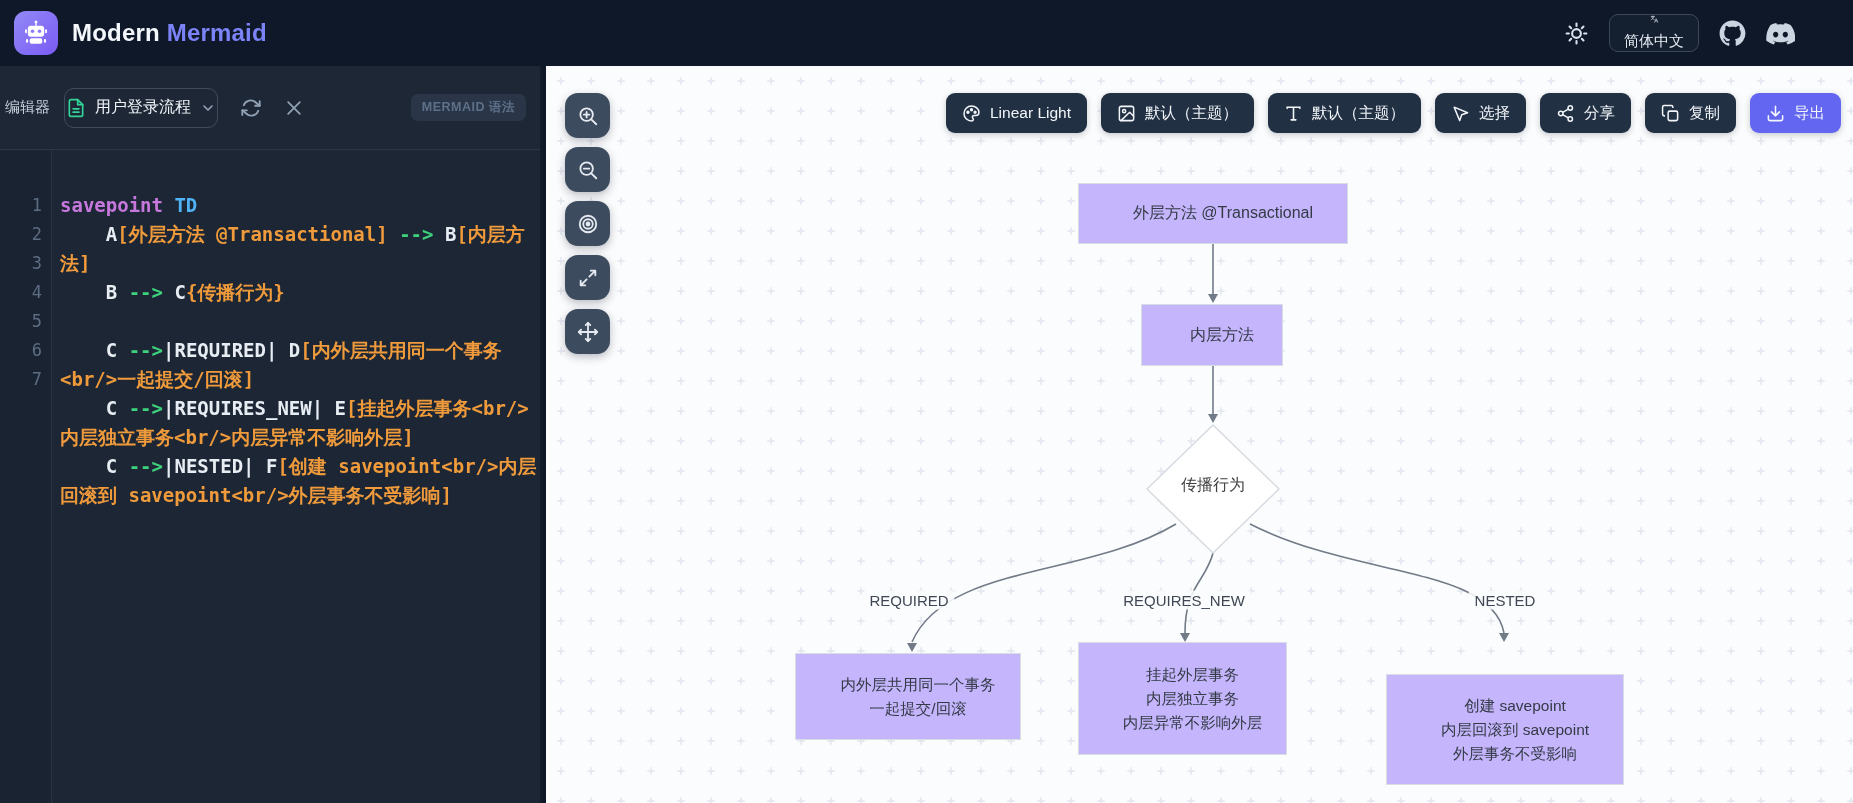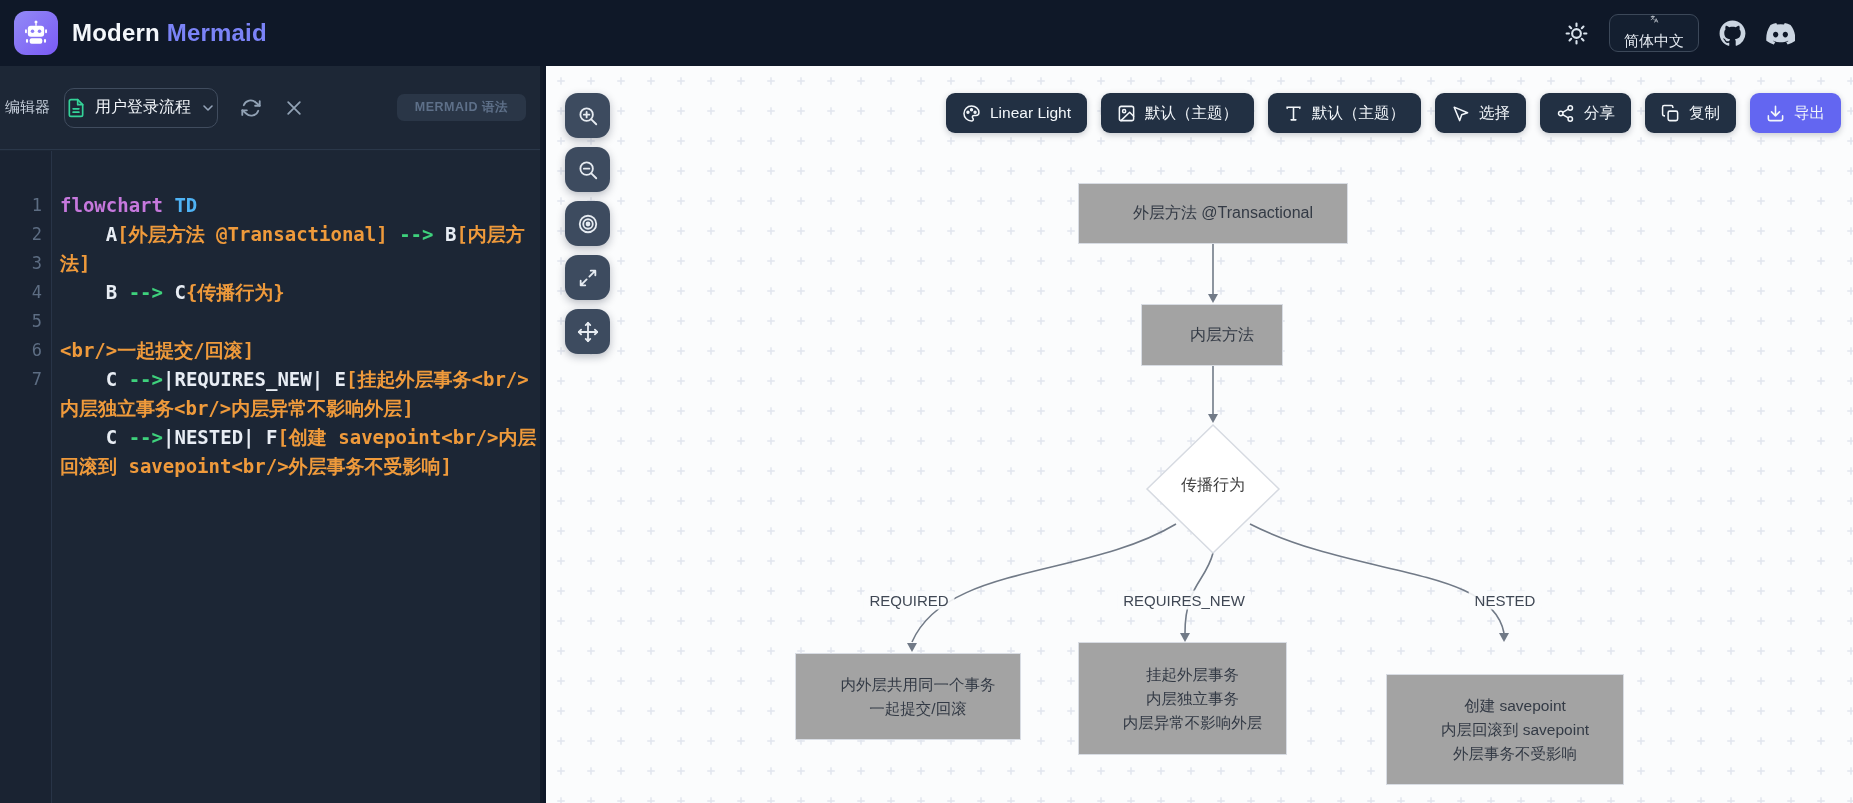--- a/index.html
+++ b/index.html
@@ -16,21 +16,21 @@
   .hdr-right { position:absolute; right:58px; top:0; height:66px; display:flex; align-items:center; gap:20px; }
   .icon-btn { background:none; border:none; cursor:pointer; display:flex; align-items:center; justify-content:center; padding:0; }
   .lang-btn { display:flex; align-items:center; gap:9px; height:38px; padding:0 14px; background:#141f30; border:1px solid #3c4859; border-radius:9px; color:#e6ebf2; font-size:15px; cursor:pointer; font-family:inherit;flex-direction:column; }
 
   
   .sidebar { position:absolute; left:0; top:66px; width:543px; bottom:0; background:#1d2736; border-right:3px solid #121b29; z-index:20; }
   .side-toolbar { position:relative; height:84px; display:flex; align-items:center; padding:0 14px; border-bottom:1px solid #2a3749; overflow:hidden; }
   .panel-label { color:#c6cfdb; font-size:15px; margin-left:-9px; white-space:nowrap; }
   .file-btn { margin-left:14px; display:flex; align-items:center; gap:9px; height:40px; padding:0 1px; background:transparent; border:1px solid #404c5e; border-radius:10px; color:#f1f5f9; font-size:16px; cursor:pointer; font-family:inherit; white-space:nowrap; }
   .tool-ico { margin-left:22px; color:#92a2b5; }
-  .syntax-badge { margin-left:auto; background:#2a3647; color:#5e7089; font-size:12.5px; font-weight:bold; letter-spacing:.5px; padding:5px 18px; border-radius:7px; white-space:nowrap; }
+  .syntax-badge { margin-left:auto; background:#2a3647; color:#5e7089; font-size:12.5px; font-weight:bold; letter-spacing:.5px; padding:5px 11px; border-radius:7px; white-space:nowrap; }
 
   .editor { position:absolute; left:0; top:85px; right:0; bottom:0; background:#1c2635; }
   .gutter { position:absolute; left:0; top:0; bottom:0; width:52px; background:#1a2332; border-right:1px solid #283447; padding-top:40px; }
   .gut-num { height:29px; line-height:29px; text-align:right; padding-right:9px; color:#5d6d83; font-family:"DejaVu Sans Mono", monospace; font-size:17px; }
   .code { position:absolute; left:52px; top:0; right:0; bottom:0; padding:40px 6px 0 8px; }
   .code-row { height:29px; line-height:29px; white-space:pre; font-family:"DejaVu Sans Mono", monospace; font-size:19px; font-weight:bold; }
   .tk-kw  { color:#c678dd; }
   .tk-dir { color:#4fb3f5; }
   .tk-id  { color:#e8edf4; }
   .tk-pl  { color:#e8edf4; }
@@ -43,21 +43,21 @@
 
   .zoom-tools { position:absolute; left:19px; top:27px; display:flex; flex-direction:column; gap:9px; z-index:5; }
   .ztool { width:45px; height:45px; border-radius:13px; background:#3d4b5f; border:none; cursor:pointer; display:flex; align-items:center; justify-content:center; color:#e6ebf1; box-shadow:0 3px 8px rgba(15,23,42,.28); }
 
   .canvas-toolbar { position:absolute; top:27px; right:12px; display:flex; gap:14px; z-index:5; }
   .cbtn { display:flex; align-items:center; gap:9px; height:40px; padding:0 16px; background:#223043; border:none; border-radius:9px; color:#f2f6fa; font-size:15.5px; cursor:pointer; font-family:inherit; box-shadow:0 2px 6px rgba(15,23,42,.22); white-space:nowrap; }
   .cbtn.primary { background:#6366f1;justify-content:flex-end; }
 
   
   .edges-svg { position:absolute; inset:0; z-index:1; }
-  .node { position:absolute; background:#a3a3a3; border:1px solid #d8dce3; color:#333a45; display:flex; flex-direction:column; align-items:center; justify-content:center; font-size:16px; z-index:3; text-align:center;padding-left:20px; }
+  .node { position:absolute; background:#c4b5fd; border:1px solid #d8dce3; color:#333a45; display:flex; flex-direction:column; align-items:center; justify-content:center; font-size:16px; z-index:3; text-align:center;padding-left:20px; }
   .node .nline { line-height:24px; font-size:15.5px; }
   .diamond-label { position:absolute; left:607px; top:409px; width:120px; text-align:center; font-size:16px; color:#404040; z-index:3; }
   .edge-label { position:absolute; transform:translate(-50%,-50%); background:rgba(251,252,253,.88); color:#3f4754; font-size:15px; padding:1px 6px; border-radius:3px; z-index:2; white-space:nowrap; }
   .watermark { position:absolute; right:22px; bottom:16px; font-size:26px; font-weight:bold; color:#f2f3f5; -webkit-text-stroke:1.1px #9aa1ac; letter-spacing:1px; z-index:4; }
 </style>
 </head>
 <body>
 
 <div id="app">
 
@@ -143,25 +143,26 @@
           <div class="gut-num">4</div>
           <div class="gut-num">5</div>
           <div class="gut-num">6</div>
           <div class="gut-num">7</div>
           <div class="gut-num"></div>
           <div class="gut-num"></div>
           <div class="gut-num"></div>
           <div class="gut-num"></div>
         </div>
       <div class="code">
-          <div class="code-row"><span class="tk-kw">flowchart</span><span class="tk-pl"> </span><span class="tk-dir">TD</span></div>
+          <div class="code-row"><span class="tk-kw">savepoint</span><span class="tk-pl"> </span><span class="tk-dir">TD</span></div>
           <div class="code-row"><span class="tk-pl">    </span><span class="tk-id">A</span><span class="tk-str">[外层方法 @Transactional]</span><span class="tk-pl"> </span><span class="tk-arr">--&gt;</span><span class="tk-pl"> </span><span class="tk-id">B</span><span class="tk-str">[内层方</span></div>
           <div class="code-row"><span class="tk-str">法]</span></div>
           <div class="code-row"><span class="tk-pl">    </span><span class="tk-id">B</span><span class="tk-pl"> </span><span class="tk-arr">--&gt;</span><span class="tk-pl"> </span><span class="tk-id">C</span><span class="tk-str">{传播行为}</span></div>
           <div class="code-row"></div>
+          <div class="code-row"><span class="tk-pl">    </span><span class="tk-id">C</span><span class="tk-pl"> </span><span class="tk-arr">--&gt;</span><span class="tk-id">|REQUIRED|</span><span class="tk-pl"> </span><span class="tk-id">D</span><span class="tk-str">[内外层共用同一个事务</span></div>
           <div class="code-row"><span class="tk-str">&lt;br/&gt;一起提交/回滚]</span></div>
           <div class="code-row"><span class="tk-pl">    </span><span class="tk-id">C</span><span class="tk-pl"> </span><span class="tk-arr">--&gt;</span><span class="tk-id">|REQUIRES_NEW|</span><span class="tk-pl"> </span><span class="tk-id">E</span><span class="tk-str">[挂起外层事务&lt;br/&gt;</span></div>
           <div class="code-row"><span class="tk-str">内层独立事务&lt;br/&gt;内层异常不影响外层]</span></div>
           <div class="code-row"><span class="tk-pl">    </span><span class="tk-id">C</span><span class="tk-pl"> </span><span class="tk-arr">--&gt;</span><span class="tk-id">|NESTED|</span><span class="tk-pl"> </span><span class="tk-id">F</span><span class="tk-str">[创建 savepoint&lt;br/&gt;内层</span></div>
           <div class="code-row"><span class="tk-str">回滚到 savepoint&lt;br/&gt;外层事务不受影响]</span></div>
         </div>
     </div>
   </div>
 
   <div class="canvas">

